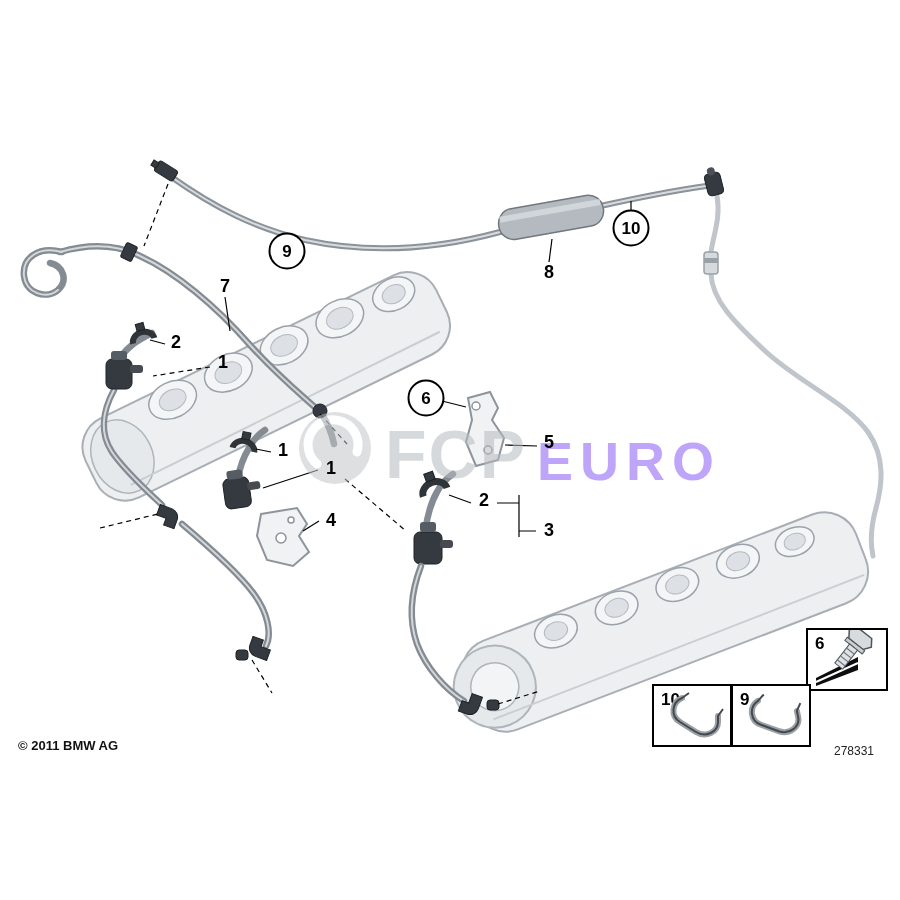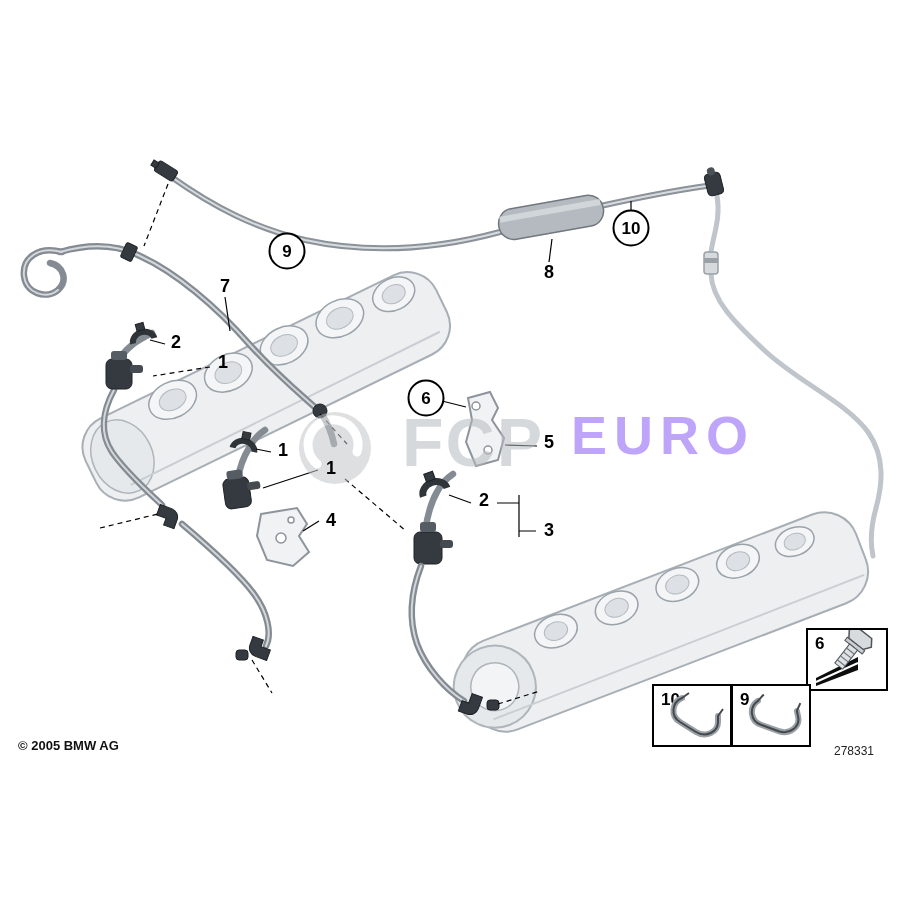--- a/index.html
+++ b/index.html
@@ -17,21 +17,21 @@
   .leader-d{stroke:#000;stroke-width:1.2;fill:none;stroke-dasharray:5 4}
   .part-dark{fill:#343a3f;stroke:#1e2226;stroke-width:1}
   .part-mid{fill:#565c63}
   .plate{fill:#f0f2f3;stroke:#8d949b;stroke-width:2}
   .mani{fill:#edeff1;stroke:#a7aeb5;stroke-width:2}
   .port{fill:#f3f5f6;stroke:#9aa2aa;stroke-width:1.5}
   .port-in{fill:#dde1e5;stroke:#b3bac0;stroke-width:1}
   .clamp{fill:none;stroke:#2f3438;stroke-width:6}
 
   
-  .watermark{position:absolute;left:295px;top:408px;display:flex;align-items:flex-start;gap:27px;z-index:2;opacity:.55;pointer-events:none}
+  .watermark{position:absolute;left:295px;top:408px;display:flex;align-items:flex-end;gap:10px;z-index:2;opacity:.55;pointer-events:none}
   .wm-fcp{font-size:68px;font-weight:bold;color:#b6bbc0;letter-spacing:2px;line-height:1}
   .wm-euro{font-size:54px;font-weight:bold;color:#8b5cf6;letter-spacing:7px;line-height:1}
 
   
   #callouts{position:absolute;left:0;top:0;width:900px;height:900px;z-index:3;pointer-events:none}
   .callout{position:absolute;transform:translate(-50%,-50%);font-size:18px;font-weight:bold;color:#000;line-height:1}
   .callout.circled{width:33px;height:33px;border:2px solid #000;border-radius:50%;background:#fff;display:flex;align-items:center;justify-content:center;font-size:17px}
 
   
   .legend-box{position:absolute;background:#fff;border:2px solid #000;z-index:3;box-sizing:border-box}
@@ -273,16 +273,16 @@
     <span class="legend-num">9</span>
     <svg width="76" height="59" viewBox="0 0 76 59">
       <g transform="translate(40,28) rotate(-12)">
         <path d="M -12,-16 C -22,-12 -24,2 -14,8 L 2,18 C 12,24 24,18 24,8 L 24,2" stroke="#9aa1a7" stroke-width="6" fill="none" stroke-linecap="round"></path>
         <path d="M -12,-16 C -22,-12 -24,2 -14,8 L 2,18 C 12,24 24,18 24,8 L 24,2" stroke="#45494e" stroke-width="2" fill="none" stroke-linecap="round"></path>
         <path d="M -12,-16 l 7,-5 M 24,2 l 5,-7" stroke="#45494e" stroke-width="2" fill="none"></path>
       </g>
     </svg>
   </div>
 
-  <div class="copyright">© 2005 BMW AG</div>
+  <div class="copyright">© 2011 BMW AG</div>
   <div class="diagram-number">278331</div>
 
 </div>
 
 </body></html>

